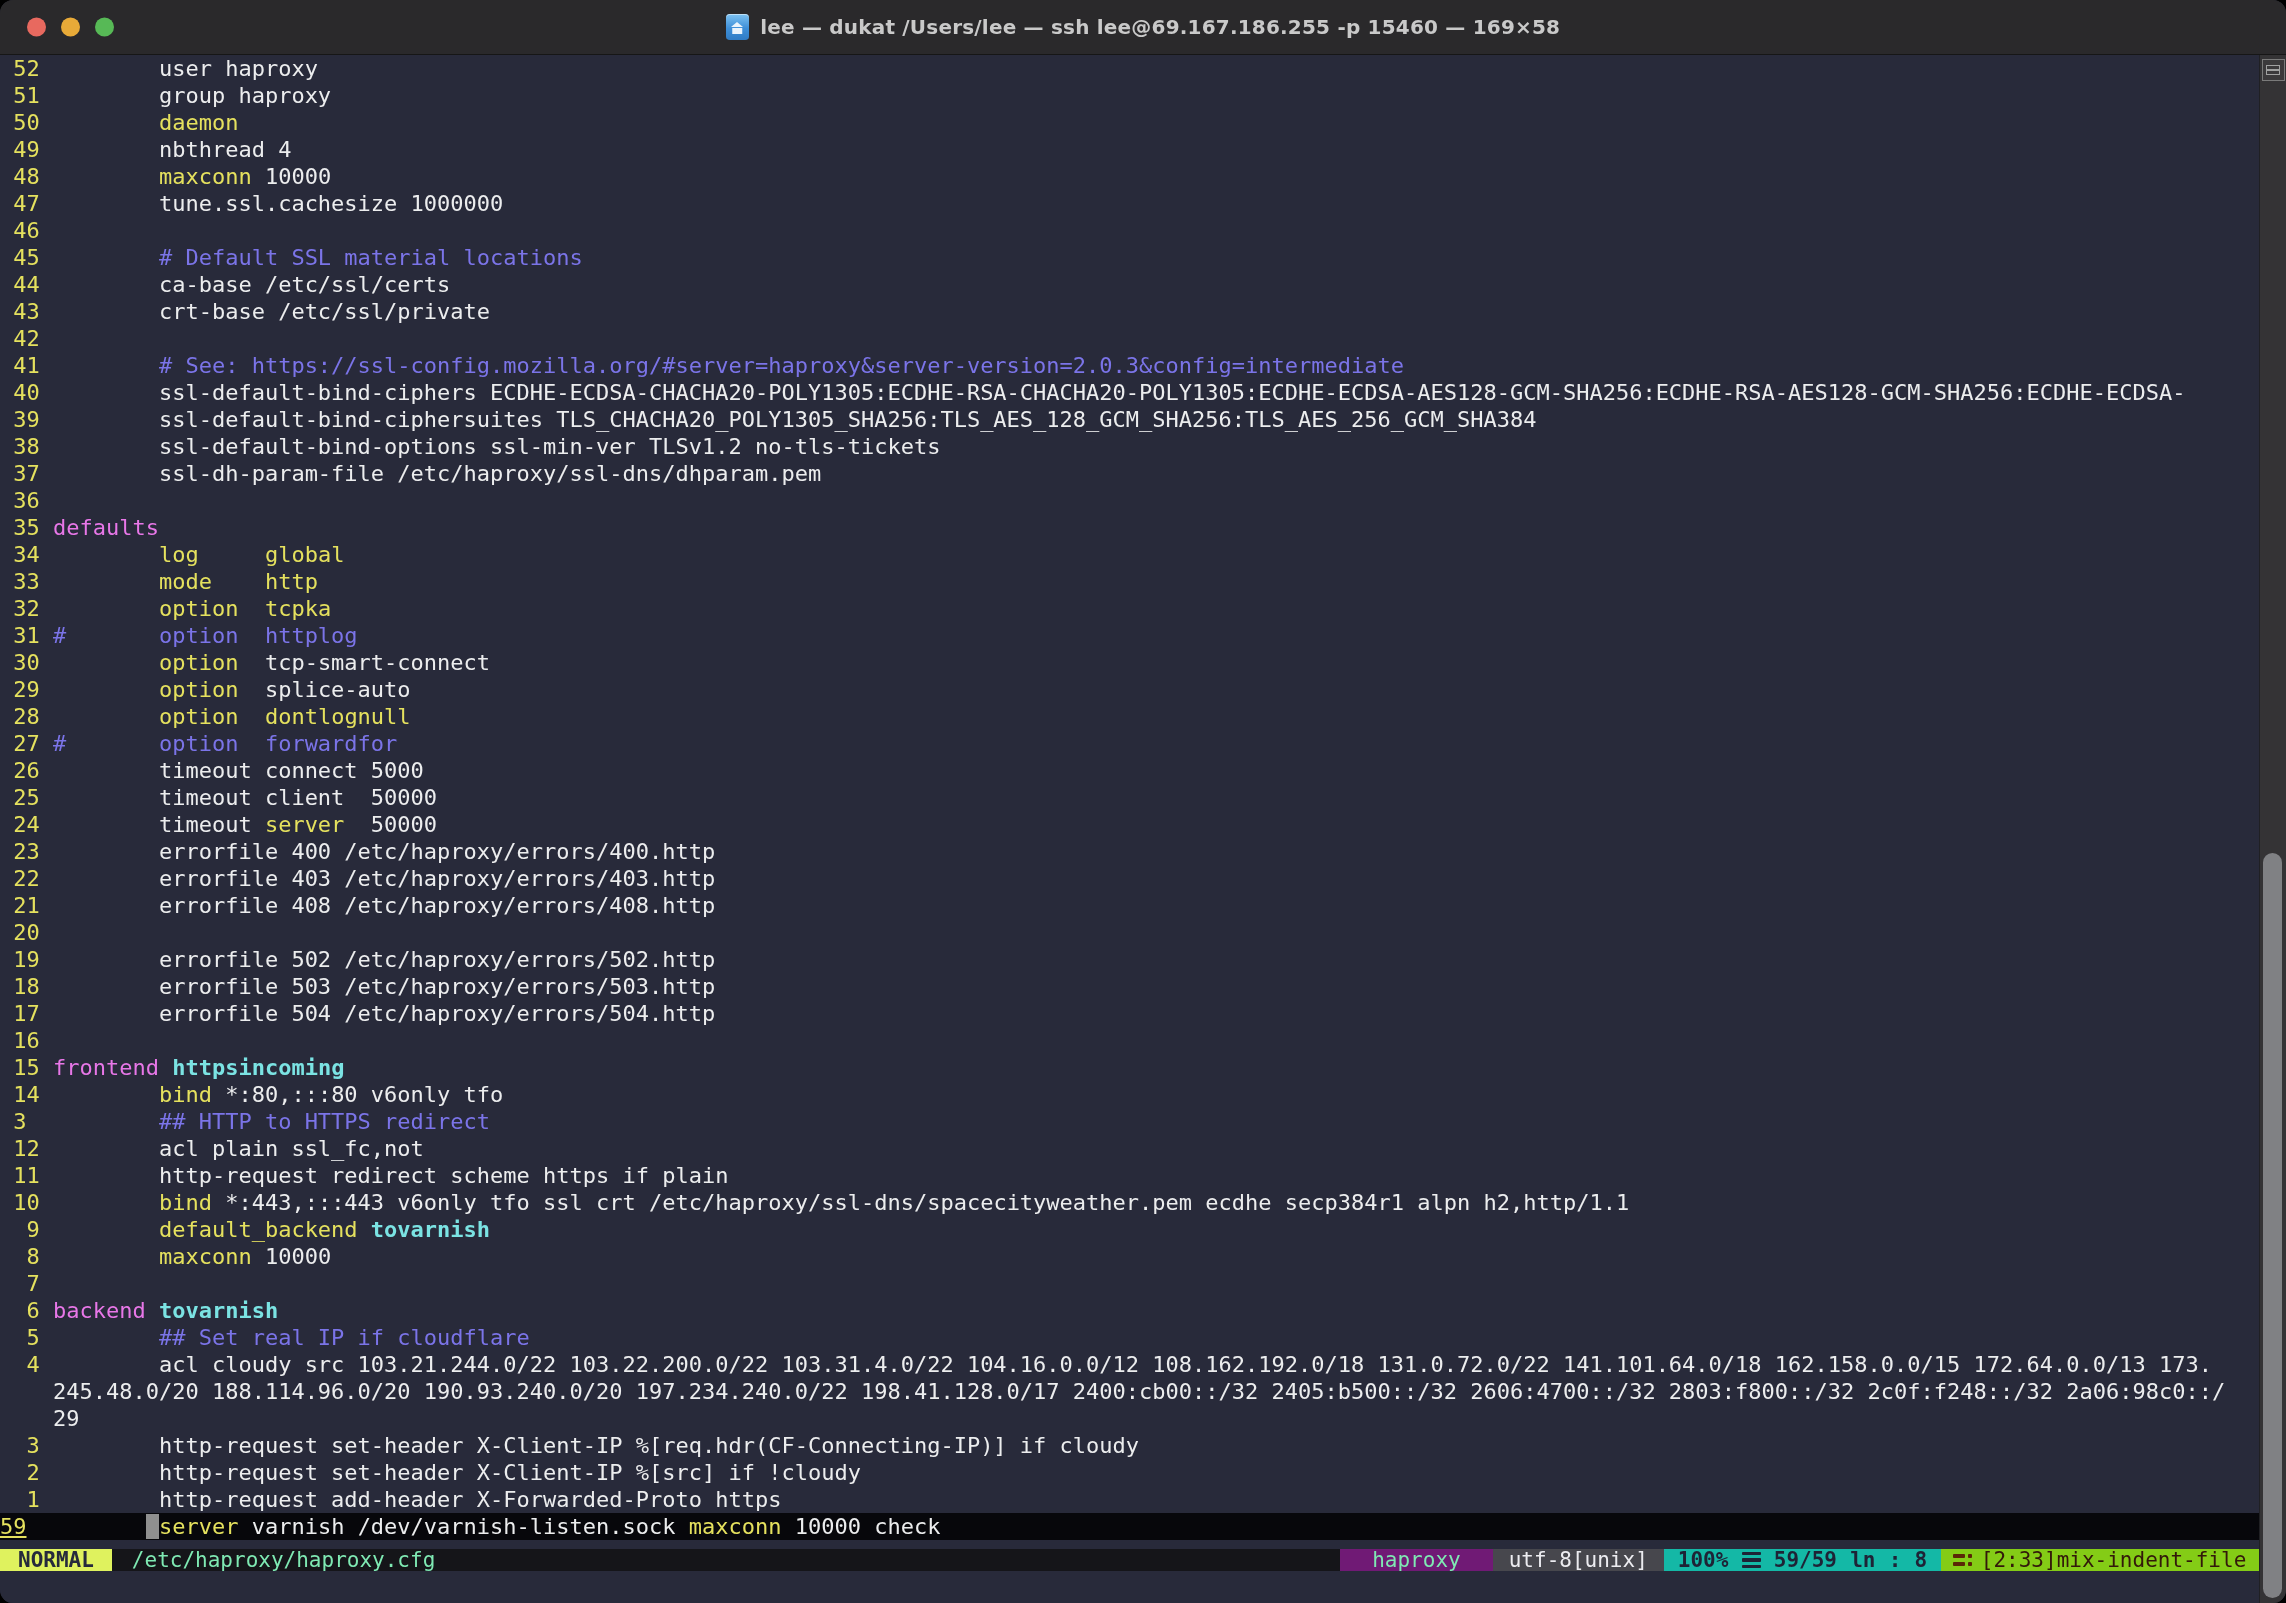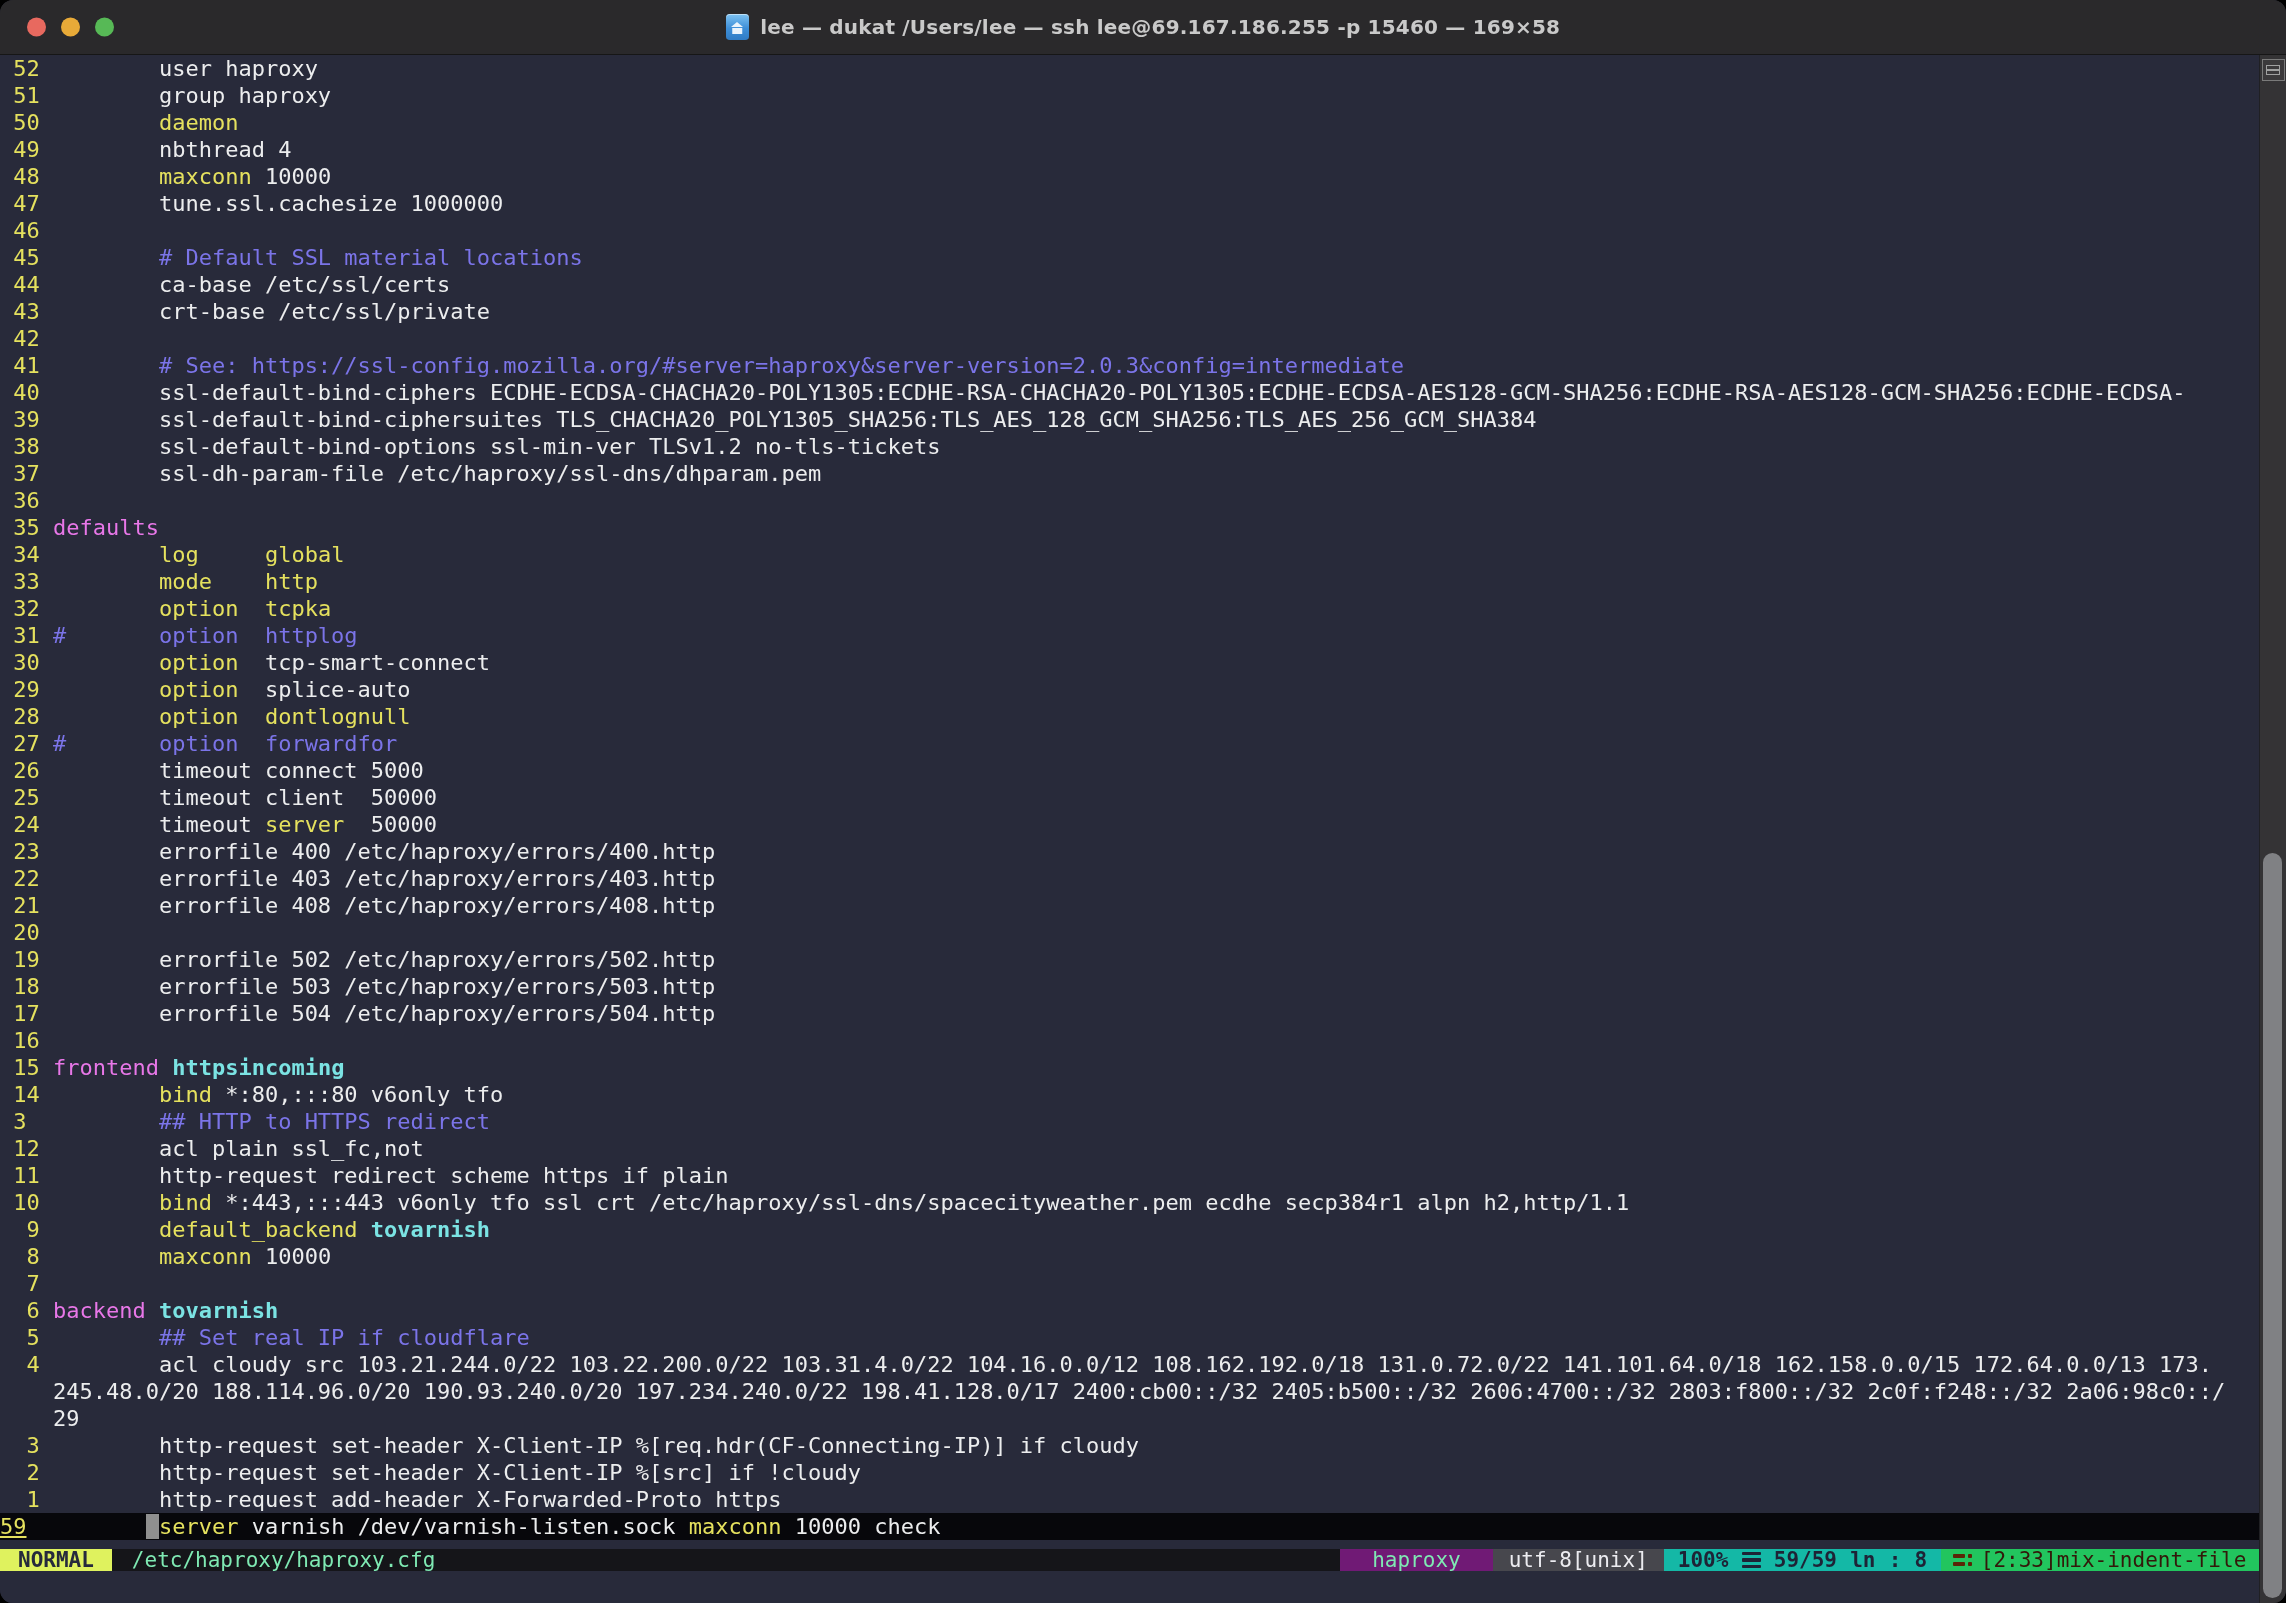--- a/index.html
+++ b/index.html
@@ -46,21 +46,21 @@
   
   .statusbar{height:22px;background:#151519;display:flex;align-items:stretch;
     font-size:21px;overflow:hidden;}
   .sseg{display:flex;align-items:center;white-space:pre;}
   .seg-mode{background:#dff25e;color:#262a3c;font-weight:bold;padding:0 18px;}
   .seg-file{color:#7fe9b3;padding:0 20px;}
   .spacer{flex:1;}
   .seg-ft{color:#7fe9b3;background:#701a75;padding:0 32px;}
   .seg-enc{color:#ececf0;background:#47474d;padding:0 16px;}
   .seg-pos{background:#14b8a6;color:#1e2336;font-weight:bold;padding:0 14px;gap:13.2px;}
-  .seg-warn{background:#22c55e;color:#33190a;padding:0 12.3px;gap:8.5px;}
+  .seg-warn{background:#84cc16;color:#33190a;padding:0 12.3px;gap:8.5px;}
   .trigram-icon{display:inline-flex;flex-direction:column;gap:2.8px;}
   .trigram-icon i{display:block;width:19px;height:3.8px;background:#1e2336;border-radius:0.9px;}
   .mixindent-icon{display:inline-flex;flex-direction:column;gap:3.8px;}
   .mixindent-icon .r{display:flex;gap:2.8px;}
   .mixindent-icon .r b{display:block;height:3.8px;background:#5a2606;border-radius:0.9px;}
   .mixindent-icon .r .long{width:11.4px;}
   .mixindent-icon .r .short{width:4.7px;}
   .cmdline{flex:1;background:#282a3a;}
   
   .scrollcol{position:absolute;top:55px;right:0;width:27.4px;bottom:0;background:#343335;

